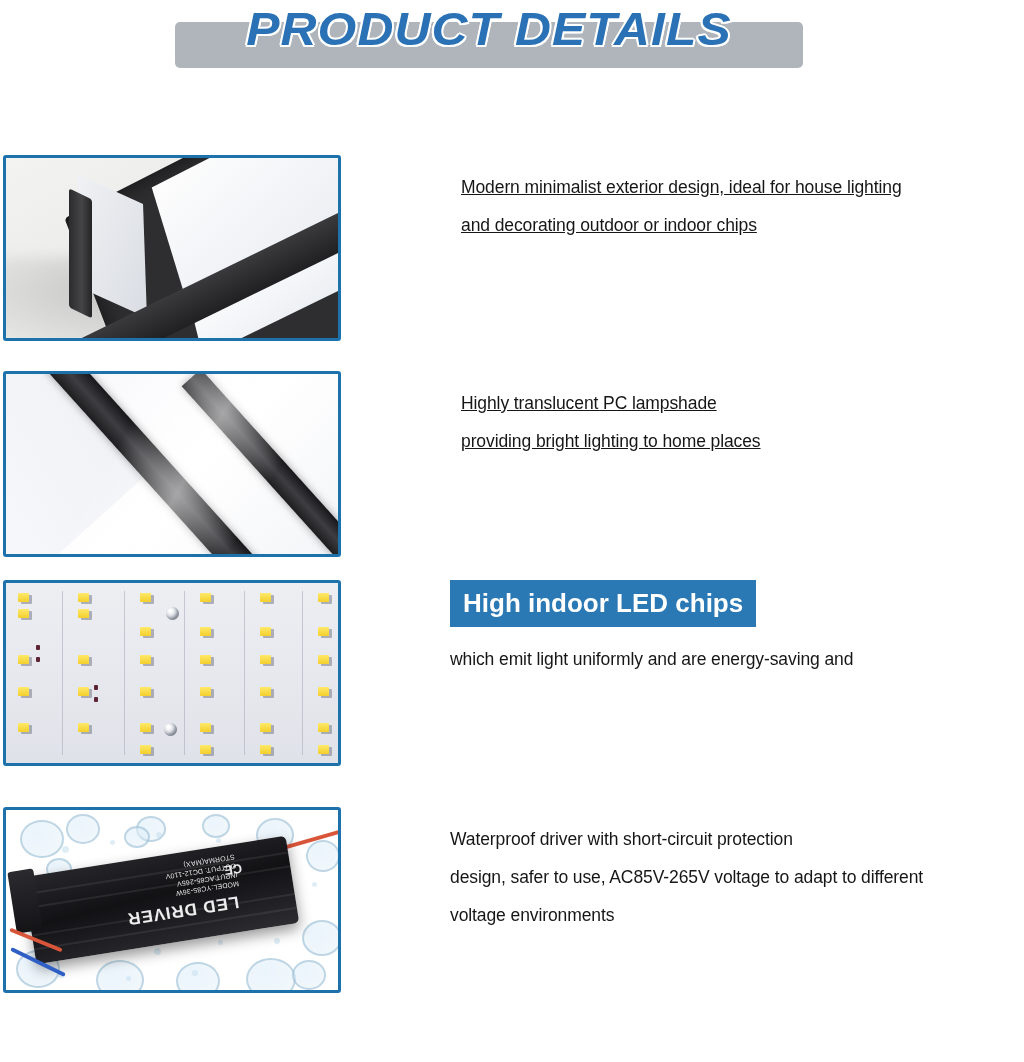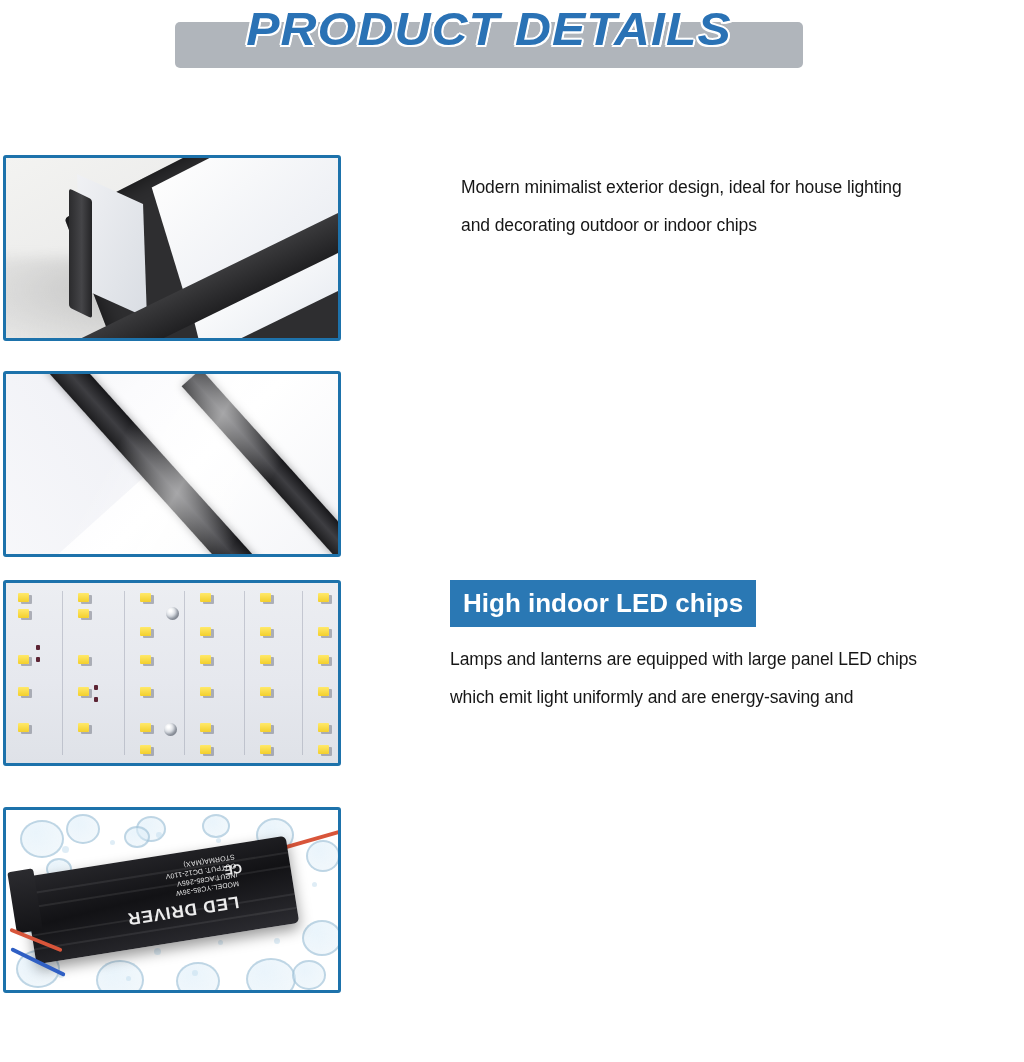--- a/index.html
+++ b/index.html
@@ -89,21 +89,21 @@
     white-space: nowrap;
   }
   .feature-desc {
     margin-top: 13px;
     font-size: 17.5px;
     color: #161616;
     line-height: 38px;
     letter-spacing: -0.1px;
   }
   .feature-desc .dline { display: block; white-space: nowrap; }
-  .indent-1 { padding-left: 11px; }
+  .indent-1 { padding-left: 11px; text-decoration: underline; }
 
   
   .p1-bg {
     position: absolute; inset: 0;
     background:
       linear-gradient(150deg, #f3f3f1 0%, #ececeb 40%, #e2e2e0 100%);
   }
   .p1-shadow {
     position: absolute; left: -10%; top: 55%;
     width: 130%; height: 60%;
@@ -334,20 +334,24 @@
   <div class="photo-frame">
     <div class="p2-bg"></div>
     <div class="p2-white-a"></div>
 
     <div class="p2-bar p2-bar-b"></div>
     <div class="p2-bar p2-bar-c"></div>
     <div class="p2-sheen"></div>
   </div>
 
   <div class="text-col">
+    <div class="feature-desc indent-1">
+      <span class="dline">Highly translucent PC lampshade</span>
+      <span class="dline">providing bright lighting to home places</span>
+    </div>
   </div>
 </div>
 
 <div class="feature-row row-3">
 
   <div class="photo-frame">
     <div class="p3-bg"></div>
     <div id="pcb-parts">
         <div class="p3-trace" style="left: 56px; top: 8px; height: 164px;"></div>
         <div class="p3-trace" style="left: 118px; top: 8px; height: 164px;"></div>
@@ -393,21 +397,20 @@
         <div class="res" style="left: 88px; top: 102px;"></div>
         <div class="res" style="left: 88px; top: 114px;"></div>
         <div class="hole" style="left: 160px; top: 24px;"></div>
         <div class="hole" style="left: 158px; top: 140px;"></div>
       </div>
   </div>
 
   <div class="text-col">
     <div class="feature-banner">High indoor LED chips</div>
     <div class="feature-desc">
-      <span class="dline">Lamps and lanterns are equipped with large panel LED chips</span>
       <span class="dline">which emit light uniformly and are energy-saving and</span>
     </div>
   </div>
 </div>
 
 <div class="feature-row row-4">
 
   <div class="photo-frame">
     <div class="p4-bg"></div>
     <div id="splash-layer">
@@ -456,18 +459,23 @@
       <div>OUTPUT: DC12-110V</div>
       <div>STORMA(MAX)</div>
     </div>
     <div class="p4-brand">LED DRIVER</div>
     <div class="p4-ce">CE</div>
     <div class="wire wire-red2"></div>
     <div class="wire wire-blue"></div>
   </div>
 
   <div class="text-col">
+    <div class="feature-desc">
+      <span class="dline">Waterproof driver with short-circuit protection</span>
+      <span class="dline">design, safer to use, AC85V-265V voltage to adapt to different</span>
+      <span class="dline">voltage environments</span>
+    </div>
   </div>
 </div>
 
 <div class="footer-clip">
   <div class="footer-text"></div>
 </div>
 
 </body></html>

